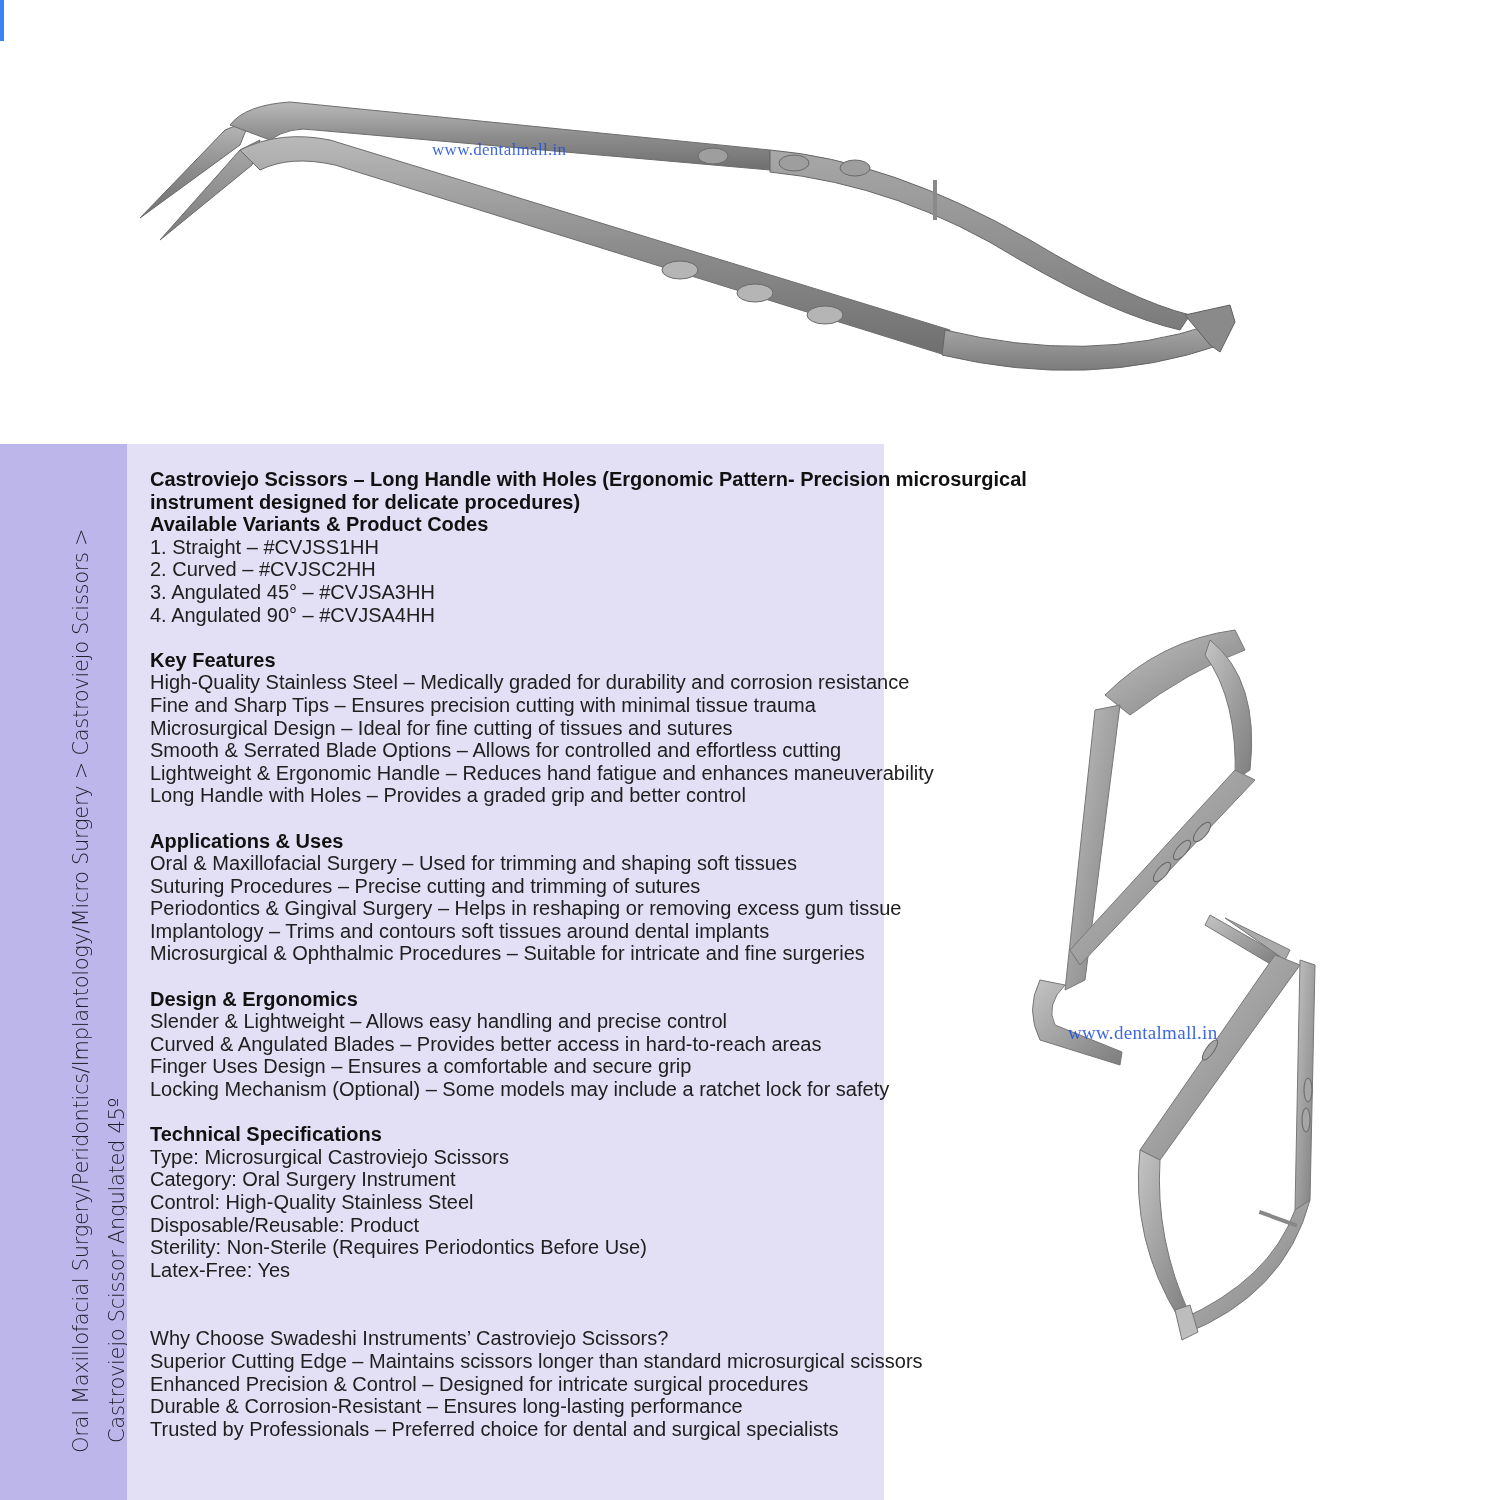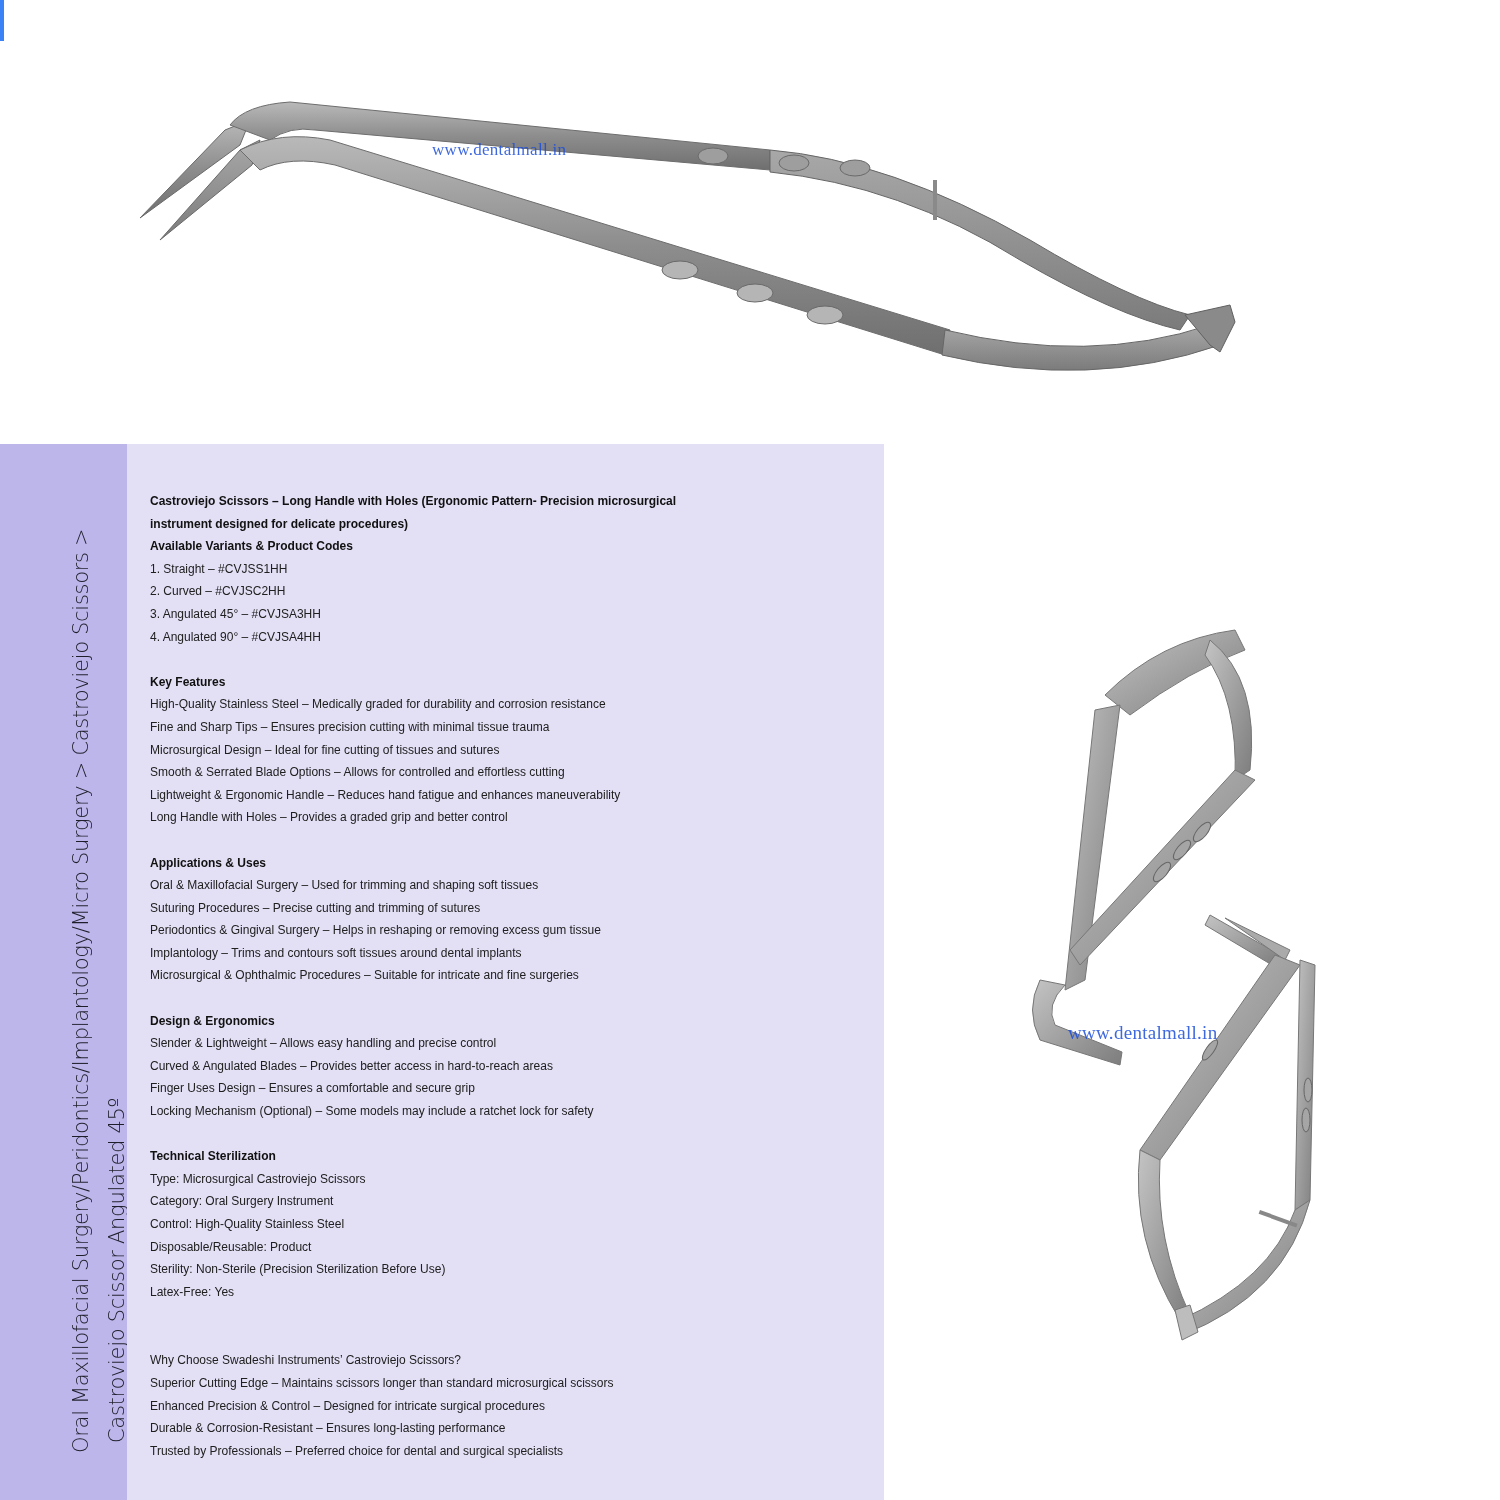--- a/index.html
+++ b/index.html
@@ -32,22 +32,22 @@
     white-space: nowrap; font-size: 21px; line-height: 36px; color: #1e1e2a;
     font-family: "DejaVu Sans", sans-serif; font-weight: 300;
   }
   .sidebar-line { display: block; letter-spacing: -0.3px; }
   .sidebar-line.l1 { margin-left: -10px; }
   .content {
     position: absolute; left: 127px; top: 444px; width: 757px; height: 1056px;
     background: #e3e0f6;
   }
   .text-block {
-    position: absolute; left: 23px; top: 46px; width: 720px;
-    font-size: 12px; line-height: 22.6px; color: #202020;
+    position: absolute; left: 23px; top: 24px; width: 720px;
+    font-size: 20px; line-height: 22.6px; color: #202020;
   }
   .heading { font-weight: bold; color: #111; }
   .section { margin-top: 22.6px; }
   .section.first { margin-top: 0; }
   .section.why { margin-top: 46px; }
   .line { display: block; white-space: nowrap; }
   .bottom-image {
     position: absolute; left: 1010px; top: 620px; width: 340px; height: 760px;
   }
 </style>
@@ -133,26 +133,26 @@
 
     <div class="section">
       <span class="line heading">Design &amp; Ergonomics</span>
       <span class="line">Slender &amp; Lightweight – Allows easy handling and precise control</span>
       <span class="line">Curved &amp; Angulated Blades – Provides better access in hard-to-reach areas</span>
       <span class="line">Finger Uses Design – Ensures a comfortable and secure grip</span>
       <span class="line">Locking Mechanism (Optional) – Some models may include a ratchet lock for safety</span>
     </div>
 
     <div class="section">
-      <span class="line heading">Technical Sterilization</span>
+      <span class="line heading">Technical Specifications</span>
       <span class="line">Type: Microsurgical Castroviejo Scissors</span>
       <span class="line">Category: Oral Surgery Instrument</span>
       <span class="line">Control: High-Quality Stainless Steel</span>
       <span class="line">Disposable/Reusable: Product</span>
-      <span class="line">Sterility: Non-Sterile (Precision Sterilization Before Use)</span>
+      <span class="line">Sterility: Non-Sterile (Requires Periodontics Before Use)</span>
       <span class="line">Latex-Free: Yes</span>
     </div>
 
     <div class="section why">
       <span class="line">Why Choose Swadeshi Instruments’ Castroviejo Scissors?</span>
       <span class="line">Superior Cutting Edge – Maintains scissors longer than standard microsurgical scissors</span>
       <span class="line">Enhanced Precision &amp; Control – Designed for intricate surgical procedures</span>
       <span class="line">Durable &amp; Corrosion-Resistant – Ensures long-lasting performance</span>
       <span class="line">Trusted by Professionals – Preferred choice for dental and surgical specialists</span>
     </div>

